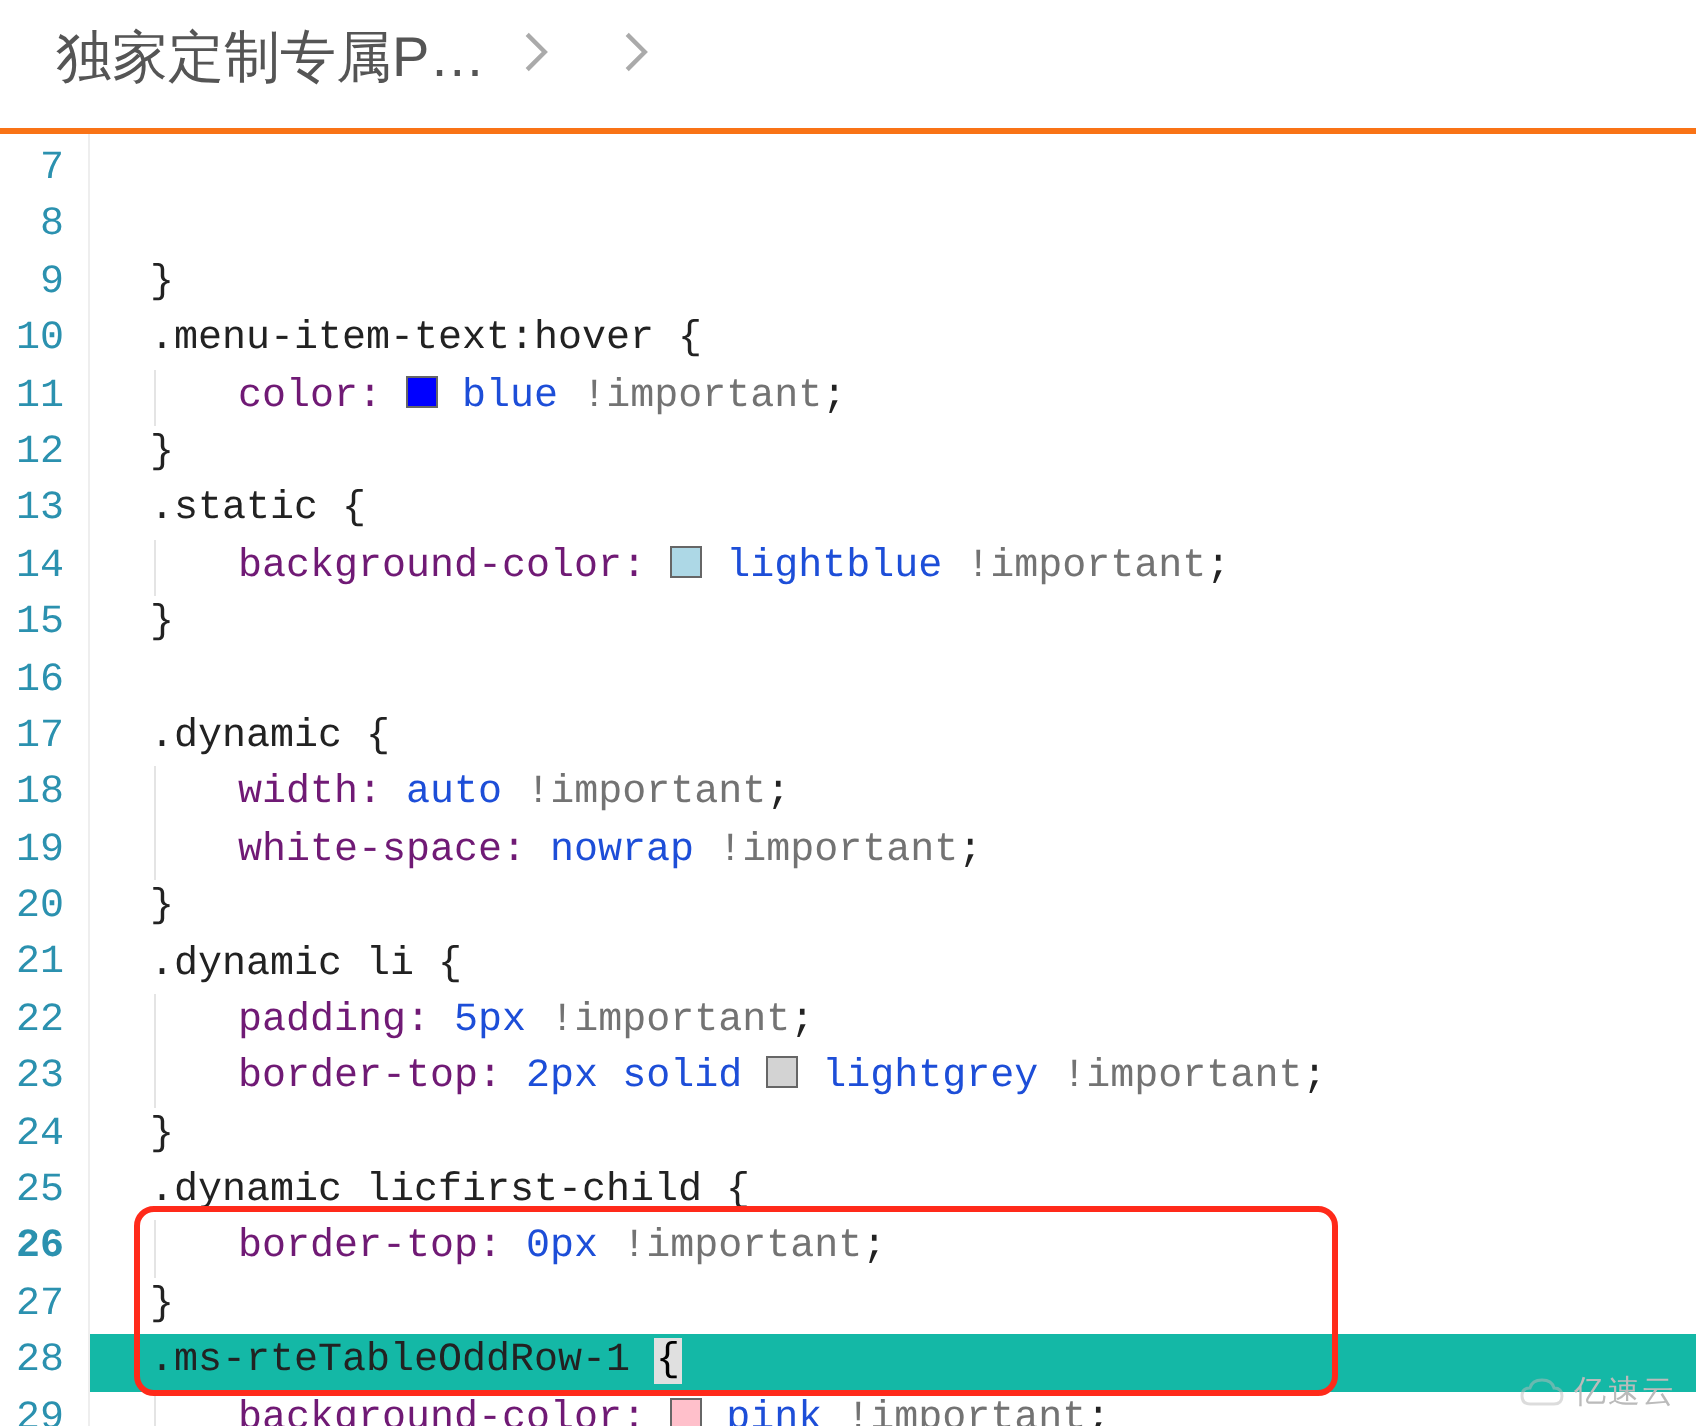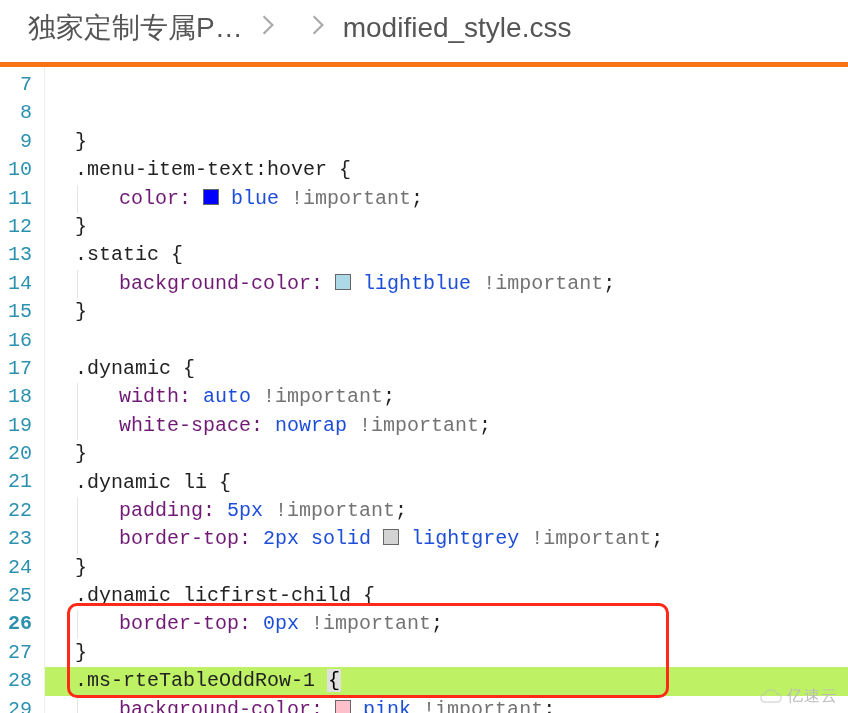--- a/index.html
+++ b/index.html
@@ -8,21 +8,21 @@
       background: #fff;
       width: 848px;
       overflow: hidden;
     }
     .breadcrumb {
       display: flex;
       align-items: center;
       padding: 12px 20px 18px 28px;
       font-size: 28px;
       color: #666;
-      border-bottom: 5px solid #f97316;
+      border-bottom: 3px solid #f97316;
       height: 67px;
     }
     .breadcrumb .crumb { color: #555; font-weight: 300; }
     .breadcrumb .sep {
       margin: 0 18px;
       color: #aaa;
       font-size: 22px;
     }
     .editor {
       display: flex;
@@ -89,39 +89,38 @@
       bottom: 6px;
       font-size: 16px;
       color: #bbb;
       font-family: Arial, sans-serif;
       letter-spacing: 1px;
       display: flex;
       align-items: center;
       gap: 4px;
     }
     .watermark svg { opacity: 0.5; }
-    .current-line { background: #bef264; }
+    .current-line { background: #14b8a6; }
     .brace-match { background: #e0e0e0; padding: 0 1px; }
   </style>
 </head>
 <body>
 
 <div class="breadcrumb">
   <span class="crumb">独家定制专属P…</span>
   <span class="sep">
     <svg width="14" height="22" viewBox="0 0 12 20">
         <path d="M2 2 L10 10 L2 18" stroke="#aaa" stroke-width="2" fill="none"></path>
       </svg>
   </span>
   <span class="sep">
     <svg width="14" height="22" viewBox="0 0 12 20">
         <path d="M2 2 L10 10 L2 18" stroke="#aaa" stroke-width="2" fill="none"></path>
       </svg>
   </span>
-  <span class="crumb">modified_style.css</span>
 </div>
 
 <div class="editor">
   <div class="gutter" id="gutter"><div class="ln">7</div><div class="ln">8</div><div class="ln">9</div><div class="ln">10</div><div class="ln">11</div><div class="ln">12</div><div class="ln">13</div><div class="ln">14</div><div class="ln">15</div><div class="ln">16</div><div class="ln">17</div><div class="ln">18</div><div class="ln">19</div><div class="ln">20</div><div class="ln">21</div><div class="ln">22</div><div class="ln">23</div><div class="ln">24</div><div class="ln">25</div><div class="ln" style="font-weight: bold;">26</div><div class="ln">27</div><div class="ln">28</div><div class="ln" style="height: 14px;">29</div></div>
   <div class="code" id="code">
     <div class="codeline ind1"><span class="tok-text">}</span></div><div class="codeline ind1"><span class="tok-text">.menu-item-text:hover {</span></div><div class="codeline ind2 guide"><span class="tok-prop">color:</span> <span class="swatch" style="background: rgb(0, 0, 255);"></span> <span class="tok-val">blue</span> <span class="tok-imp">!important</span><span class="tok-text">;</span></div><div class="codeline ind1"><span class="tok-text">}</span></div><div class="codeline ind1"><span class="tok-text">.static {</span></div><div class="codeline ind2 guide"><span class="tok-prop">background-color:</span> <span class="swatch" style="background: rgb(173, 216, 230);"></span> <span class="tok-val">lightblue</span> <span class="tok-imp">!important</span><span class="tok-text">;</span></div><div class="codeline ind1"><span class="tok-text">}</span></div><div class="codeline ind1"></div><div class="codeline ind1"><span class="tok-text">.dynamic {</span></div><div class="codeline ind2 guide"><span class="tok-prop">width:</span> <span class="tok-val">auto</span> <span class="tok-imp">!important</span><span class="tok-text">;</span></div><div class="codeline ind2 guide"><span class="tok-prop">white-space:</span> <span class="tok-val">nowrap</span> <span class="tok-imp">!important</span><span class="tok-text">;</span></div><div class="codeline ind1"><span class="tok-text">}</span></div><div class="codeline ind1"><span class="tok-text">.dynamic li {</span></div><div class="codeline ind2 guide"><span class="tok-prop">padding:</span> <span class="tok-val">5px</span> <span class="tok-imp">!important</span><span class="tok-text">;</span></div><div class="codeline ind2 guide"><span class="tok-prop">border-top:</span> <span class="tok-val">2px</span> <span class="tok-val">solid</span> <span class="swatch" style="background: rgb(211, 211, 211);"></span> <span class="tok-val">lightgrey</span> <span class="tok-imp">!important</span><span class="tok-text">;</span></div><div class="codeline ind1"><span class="tok-text">}</span></div><div class="codeline ind1"><span class="tok-text">.dynamic licfirst-child {</span></div><div class="codeline ind2 guide"><span class="tok-prop">border-top:</span> <span class="tok-val">0px</span> <span class="tok-imp">!important</span><span class="tok-text">;</span></div><div class="codeline ind1"><span class="tok-text">}</span></div><div class="codeline ind1 current-line"><span class="tok-text">.ms-rteTableOddRow-1 </span><span class="brace-match">{</span></div><div class="codeline ind2 guide"><span class="tok-prop">background-color:</span> <span class="swatch" style="background: rgb(255, 192, 203);"></span> <span class="tok-val">pink</span> <span class="tok-imp">!important</span><span class="tok-text">;</span></div><div class="highlight-box"></div>
   </div>
 </div>
 
 <div class="watermark">

